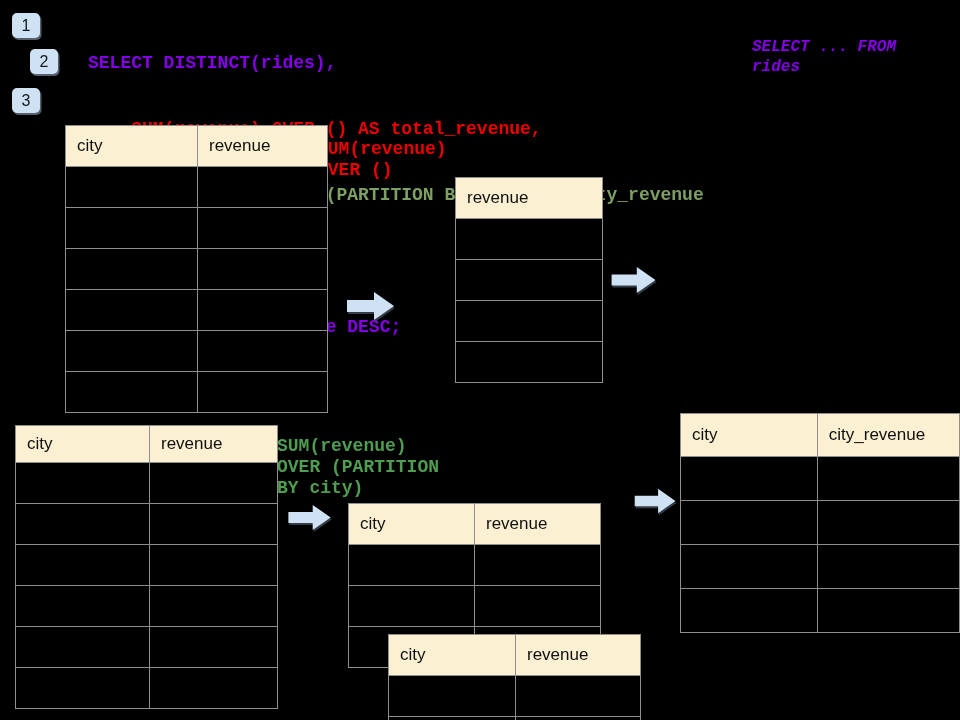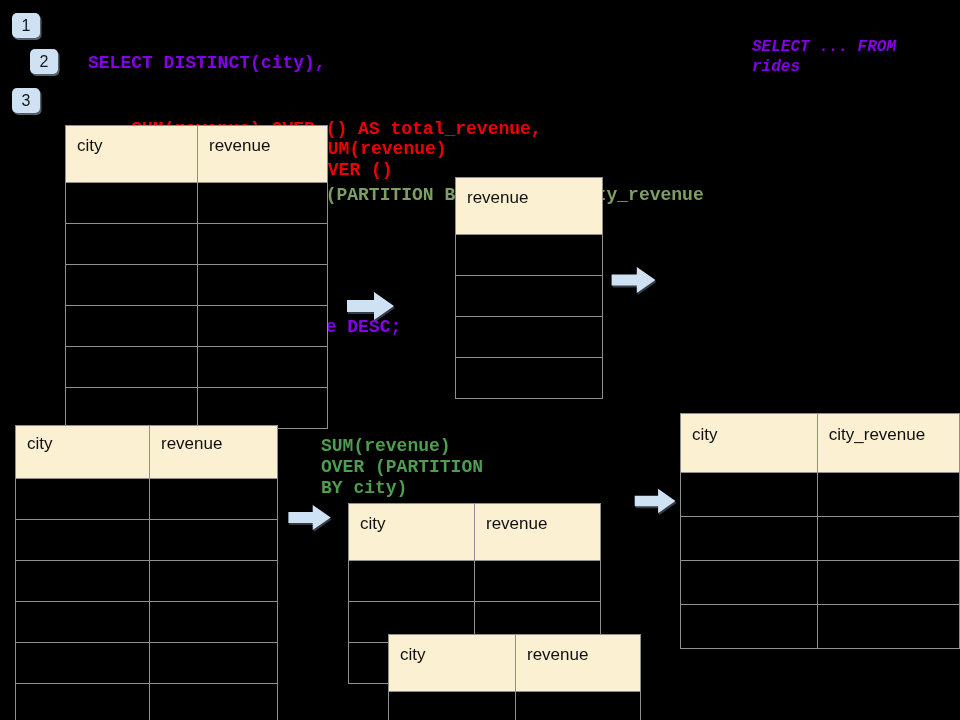--- a/index.html
+++ b/index.html
@@ -23,28 +23,28 @@
     font-weight:bold;white-space:pre;
   }
   .sql-block{left:88px;top:8px;font-size:18px;line-height:22px;}
   .side-note{left:752px;top:37px;font-size:16px;line-height:20px;font-style:italic;}
   .lbl-total{left:317px;top:139px;font-size:18px;line-height:21px;}
   .lbl-part{left:277px;top:436px;font-size:18px;line-height:21px;}
 
   [data-color="purple"]{color:var(--code_purple);}
   [data-color="red"]{color:var(--code_red);}
   [data-color="sage"]{color:var(--code_sage_green);}
-  [data-color="green"]{color:var(--label_green);padding-left:44px;}
+  [data-color="green"]{color:var(--label_green);}
 
   .tbl{position:absolute;border-collapse:collapse;table-layout:fixed;}
   .tbl th{
     background:var(--table_header_fill);
     border:1px solid var(--table_border);
     font-weight:normal;font-size:17px;color:#101010;
-    text-align:left;padding:0 0 16px 11px;vertical-align:middle;
+    text-align:left;padding:0 0 0 11px;vertical-align:middle;
   }
   .tbl td{background:var(--background);border:1px solid var(--table_border);padding:0;}
 
   #t-src-top{left:65px;top:125px;z-index:1;}
   #t-src-top th{height:40px;} #t-src-top td{height:40px;}
   #t-total{left:455px;top:177px;z-index:1;}
   #t-total th{height:40px;} #t-total td{height:40px;}
   #t-src-bottom{left:15px;top:425px;z-index:1;}
   #t-src-bottom th{height:36px;} #t-src-bottom td{height:40px;}
   #t-part-a{left:348px;top:503px;z-index:1;}
@@ -62,21 +62,21 @@
   #arrow-4{left:633px;top:488px;}
 </style>
 </head>
 <body>
 
 <div class="badge" id="badge-1">1</div>
 <div class="badge" id="badge-2">2</div>
 <div class="badge" id="badge-3">3</div>
 
 <div class="code sql-block">
-  <div class="line" data-color="purple">SELECT DISTINCT(city),</div>
+  <div class="line" data-color="purple">SELECT DISTINCT(rides),</div>
   <div class="line" data-color="red">    SUM(revenue) OVER () AS total_revenue,</div>
   <div class="line" data-color="sage">    SUM(revenue) OVER (PARTITION BY city) as city_revenue</div>
   <div class="line" data-color="purple">  FROM rides</div>
   <div class="line" data-color="purple">  ORDER by city_revenue DESC;</div>
 </div>
 
 <div class="code side-note" data-color="purple">SELECT ... FROM
 rides</div>
 
 <div class="code lbl-total" data-color="red">SUM(revenue)

